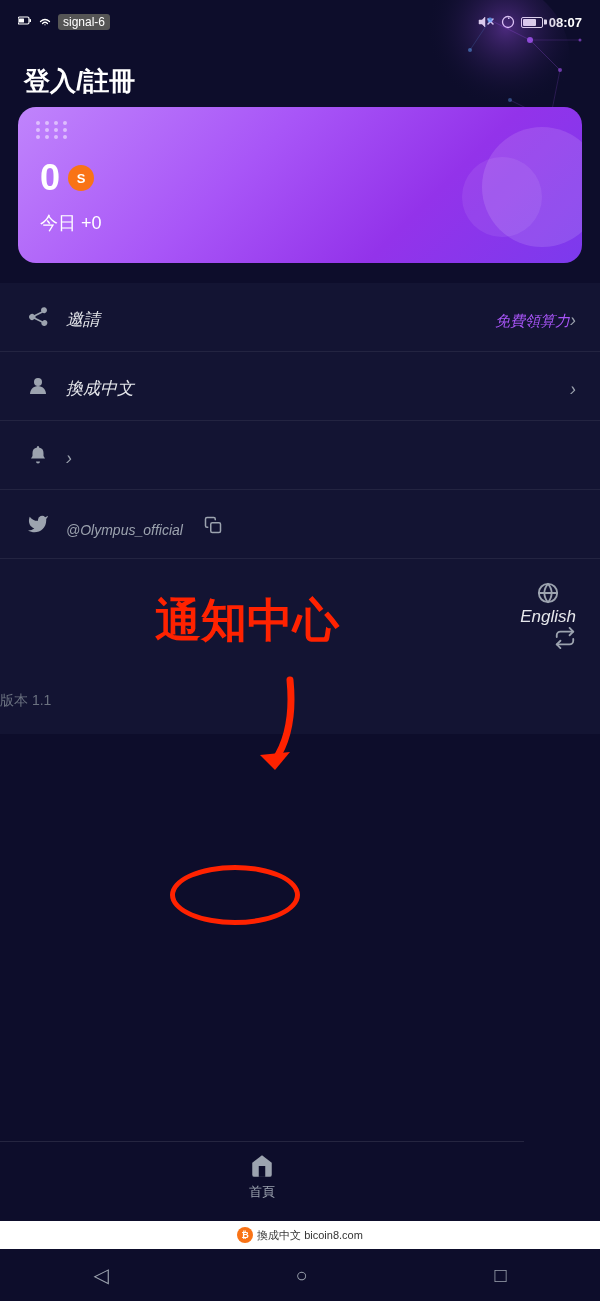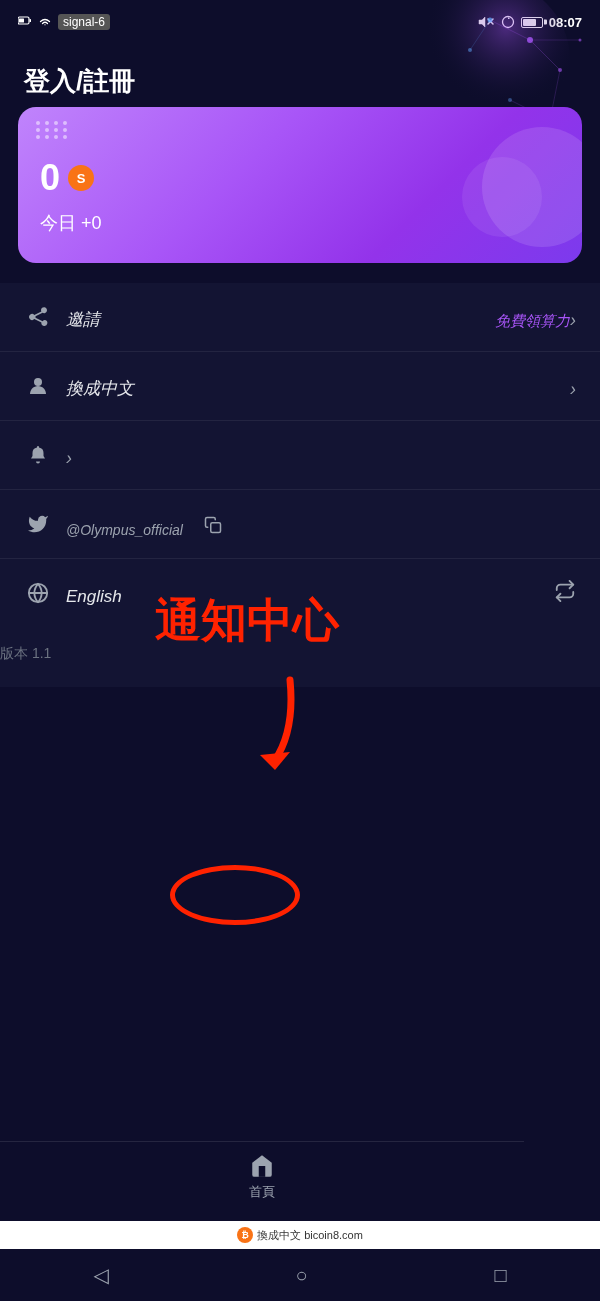--- a/index.html
+++ b/index.html
@@ -159,20 +159,21 @@
       display: flex;
       align-items: flex-end;
       padding: 20px 24px;
       border-bottom: 1px solid rgba(255,255,255,0.07);
       cursor: pointer;
       position: relative;
       font-style: italic;
     }
     .menu-item:last-child {
       border-bottom: none;
+      flex-direction: column;
     }
     .menu-icon {
       width: 28px;
       height: 28px;
       display: flex;
       align-items: center;
       justify-content: center;
       margin-right: 14px;
       color: #9ca3af;
       font-size: 20px;

